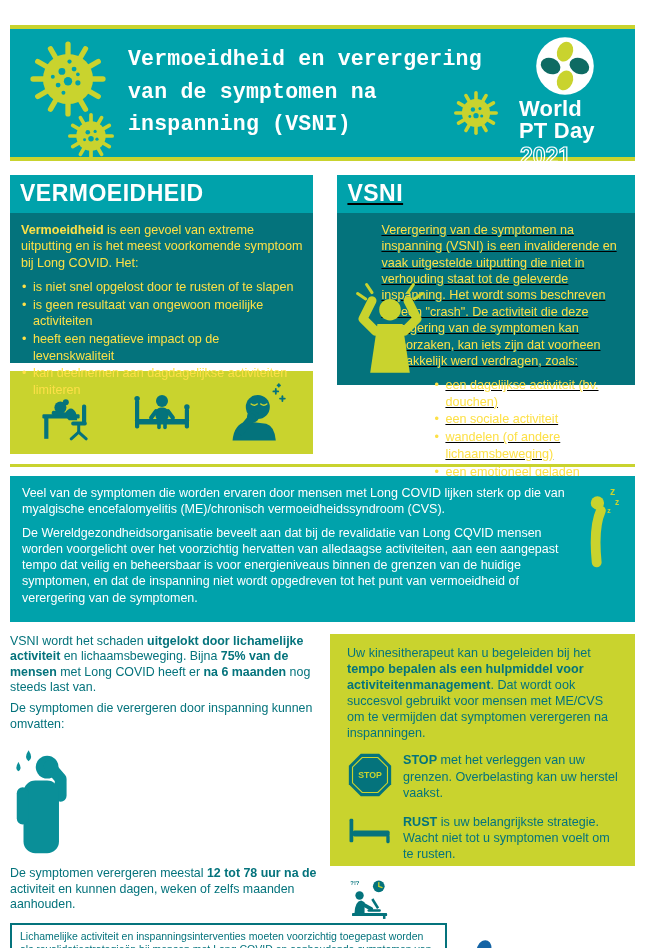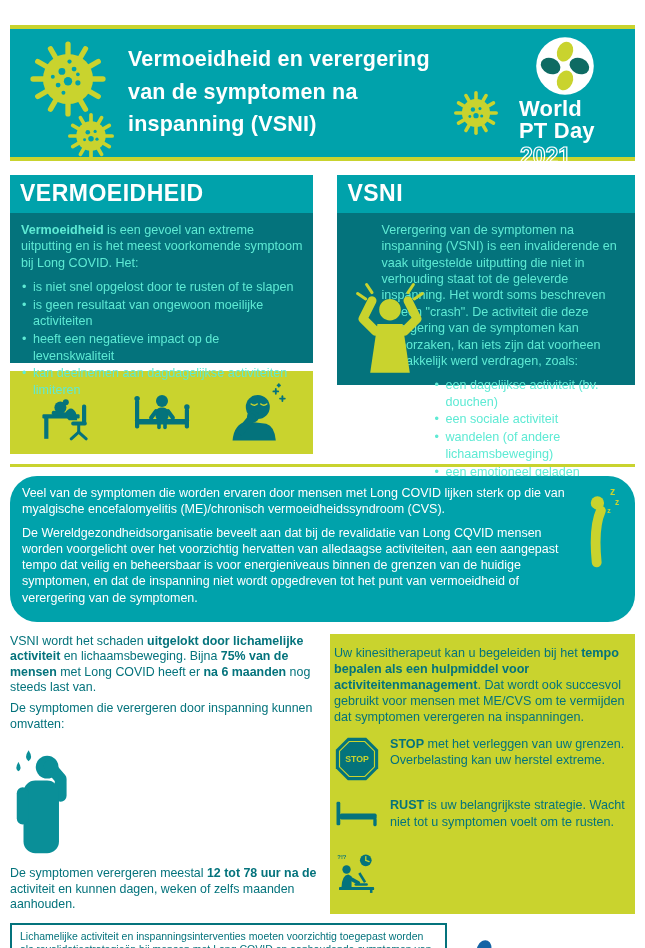--- a/index.html
+++ b/index.html
@@ -11,66 +11,66 @@
   }
   *{box-sizing:border-box;margin:0;padding:0}
   body{background:#fff;font-family:"Liberation Sans",sans-serif;}
   .page{width:645px;height:948px;background:#fff;overflow:hidden;position:relative;margin:0 auto;}
   .inner{padding:25px 10px 0;}
 
   
   .hdr{position:relative;height:136px;background:var(--teal);
        border-top:4px solid var(--yellow);border-bottom:4px solid var(--yellow);}
   .hdr-title{position:absolute;left:118px;top:14px;color:#fff;font-weight:bold;
-             font-size:21.5px;line-height:1.52;letter-spacing:.2px;}
+             font-size:21.5px;line-height:1.52;letter-spacing:.2px;font-family:Liberation Mono, monospace;}
   .virus{position:absolute;}
   .v1{left:20px;top:12px;width:76px;height:76px;}
   .v2{left:58px;top:84px;width:46px;height:46px;}
   .v3{left:444px;top:62px;width:44px;height:44px;}
   .ptday{position:absolute;right:12px;top:5px;width:104px;color:#fff;font-weight:bold;}
   .ptday .swirl{width:60px;height:60px;margin:2px 0 2px 16px;display:block;}
   .ptday .w{font-size:22px;line-height:1.02;letter-spacing:.2px;}
 
   
   .cols{display:flex;gap:24px;margin-top:14px;}
   .colL{width:311px;}
-  .colR{width:305px;}
+  .colR{width:305px;text-decoration:underline;}
   .sec-title{background:var(--teal);color:#fff;font-weight:bold;font-size:23px;
              padding:5px 10px 6px;letter-spacing:.5px;}
-  .sec-body{background:var(--teal-dark);color:#5eead4;font-size:12.6px;line-height:1.3;
+  .sec-body{background:var(--teal-dark);color:#fde047;font-size:12.6px;line-height:1.3;
             padding:9px 11px 10px;}
   .colL .sec-body{height:150px;}
   .colR .sec-body{height:172px;position:relative;padding-left:44px;}
   .dotlist{list-style:none;margin-top:8px;}
   .dotlist li{position:relative;padding-left:12px;margin:1.5px 0;}
   .dotlist li::before{content:"\2022";position:absolute;left:1px;}
   .vsni-list{margin-left:52px;}
   .stressed{position:absolute;left:8px;bottom:4px;width:90px;height:112px;}
   .fatigue-icons{background:var(--yellow);height:83px;margin-top:8px;display:flex;
                  align-items:center;justify-content:space-around;padding:0 10px;}
   .fatigue-icons svg{height:60px;}
 
   
   .divider{height:3px;background:var(--yellow);margin-top:10px;}
   .band{margin-top:9px;background:var(--teal);color:#fff;font-size:12.5px;line-height:1.3;
-        padding:9px 58px 9px 12px;position:relative;min-height:96px;border-radius:27px;}
+        padding:9px 58px 9px 12px;position:relative;min-height:96px;}
   .band p{margin-bottom:7px;}
   .sleepy{position:absolute;right:8px;top:8px;width:48px;height:84px;}
 
   
   .lower{display:flex;gap:9px;margin-top:12px;}
   .lowL{width:311px;color:var(--teal-dark);font-size:12.4px;line-height:1.24;}
   .lowL p{margin-bottom:6px;}
   .trigger-row{display:flex;margin-bottom:4px;}
   .trigger-row .ticon{width:84px;flex:none;padding-top:4px;}
   .trigger-row .ticon svg{width:76px;height:116px;}
   .trigger-row .dotlist{flex:1;margin-top:0;}
   .trigger-row .dotlist li{margin:1px 0;}
-  .lowR{width:305px;background:var(--yellow);color:var(--teal-dark);padding:11px 4px;
-        font-size:12.6px;line-height:1.28;height:280px;}
+  .lowR{width:305px;background:var(--yellow);color:var(--teal-dark);padding:11px 17px;
+        font-size:12.6px;line-height:1.28;height:232px;}
   .pace-item{display:flex;gap:10px;margin-top:11px;align-items:flex-start;}
   .pace-item .picon{width:46px;flex:none;}
   .pace-item .picon svg{width:46px;}
   .pace-text{flex:1;}
 
   
   .bottom{display:flex;gap:10px;margin-top:4px;}
   .warnbox{width:437px;border:2px solid var(--teal-dark);padding:5px 8px;
            color:var(--teal-dark);font-size:10.5px;line-height:1.24;}
   .footer{width:178px;padding-top:12px;}
@@ -308,21 +308,21 @@
       <p><span>Uw kinesitherapeut kan u begeleiden bij het </span><b>tempo bepalen als een hulpmiddel voor activiteitenmanagement</b><span>. Dat wordt ook succesvol gebruikt voor mensen met ME/CVS om te vermijden dat symptomen verergeren na inspanningen.</span></p>
 
       <div class="pace-item">
         <div class="picon">
           <svg viewBox="0 0 100 100" height="46">
             <polygon points="30,4 70,4 96,30 96,70 70,96 30,96 4,70 4,30" fill="#04737c"></polygon>
             <polygon points="33,12 67,12 88,33 88,67 67,88 33,88 12,67 12,33" fill="none" stroke="#c9d32e" stroke-width="2.5"></polygon>
             <text x="50" y="57" text-anchor="middle" font-size="19" font-weight="bold" fill="#c9d32e" font-family="Liberation Sans, sans-serif">STOP</text>
           </svg>
         </div>
-        <div class="pace-text"><b>STOP</b><span> met het verleggen van uw grenzen. Overbelasting kan uw herstel extreme.</span></div>
+        <div class="pace-text"><b>STOP</b><span> met het verleggen van uw grenzen. Overbelasting kan uw herstel vaakst.</span></div>
       </div>
 
       <div class="pace-item">
         <div class="picon">
           <svg viewBox="0 0 110 70" height="34">
             <rect x="6" y="6" width="9" height="56" rx="3" fill="#04737c"></rect>
             <rect x="14" y="34" width="88" height="14" rx="4" fill="#04737c"></rect>
             <rect x="94" y="46" width="8" height="18" rx="3" fill="#04737c"></rect>
           </svg>
         </div>

